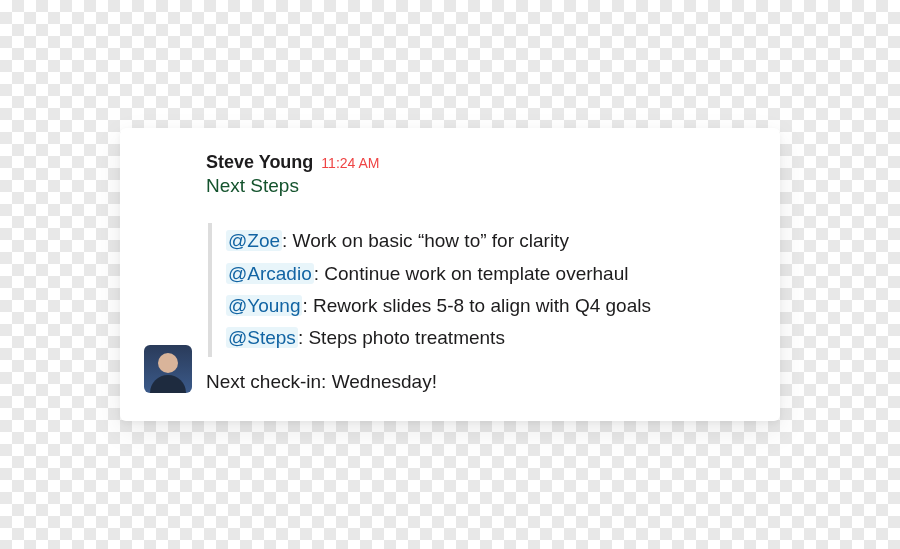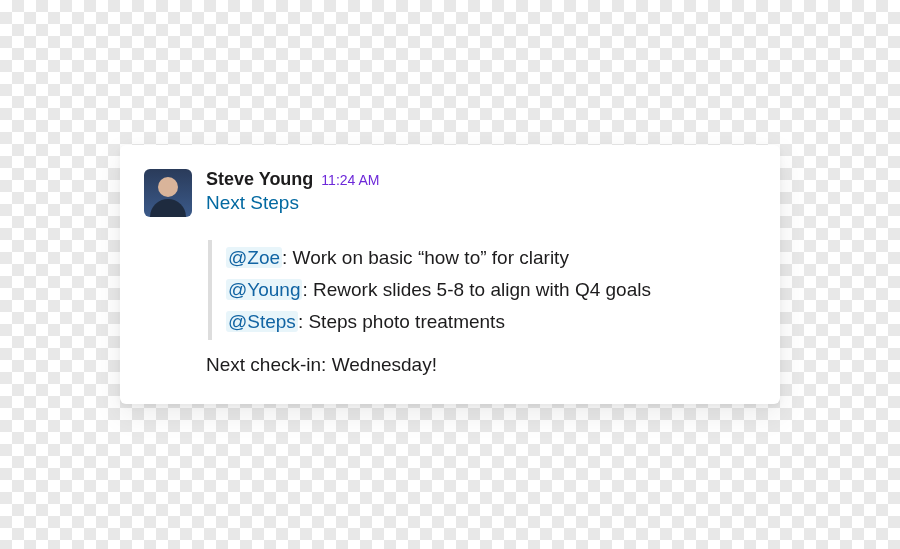--- a/index.html
+++ b/index.html
@@ -1,18 +1,19 @@
 <!DOCTYPE html>
 <html><head>
   <meta charset="utf-8">
   <style>
     * {
       margin: 0;
       padding: 0;
       box-sizing: border-box;
+      align-items: flex-end;
     }
     body {
       width: 900px;
       height: 549px;
       font-family: -apple-system, BlinkMacSystemFont, "Segoe UI", Helvetica, Arial, sans-serif;
       background-image:
         linear-gradient(45deg, #e8e8e8 25%, transparent 25%),
         linear-gradient(-45deg, #e8e8e8 25%, transparent 25%),
         linear-gradient(45deg, transparent 75%, #e8e8e8 75%),
         linear-gradient(-45deg, transparent 75%, #e8e8e8 75%);
@@ -72,26 +73,26 @@
       gap: 8px;
       margin-bottom: 2px;
     }
     .author {
       font-weight: 800;
       font-size: 18px;
       color: #1d1c1d;
     }
     .timestamp {
       font-size: 14px;
-      color: #6d28d9;
+      color: #ef4444;
       font-weight: 400;
     }
     .title {
       font-size: 19px;
-      color: #0369a1;
+      color: #14532d;
       margin-bottom: 26px;
     }
     .blockquote {
       border-left: 4px solid #dddddd;
       padding: 2px 0 2px 14px;
       margin: 6px 0 14px 2px;
     }
     .line {
       font-size: 19px;
       line-height: 1.7;
@@ -117,20 +118,23 @@
     <div class="header">
       <span class="author">Steve Young</span>
       <span class="timestamp">11:24 AM</span>
     </div>
     <div class="title">Next Steps</div>
     <div class="blockquote">
       <div class="line">
         <span class="mention">@Zoe</span><span>: Work on basic “how to” for clarity</span>
       </div>
       <div class="line">
+        <span class="mention">@Arcadio</span><span>: Continue work on template overhaul</span>
+      </div>
+      <div class="line">
         <span class="mention">@Young</span><span>: Rework slides 5-8 to align with Q4 goals</span>
       </div>
       <div class="line">
         <span class="mention">@Steps</span><span>: Steps photo treatments</span>
       </div>
     </div>
     <div class="footer">Next check-in: Wednesday!</div>
   </div>
 </div>
 

